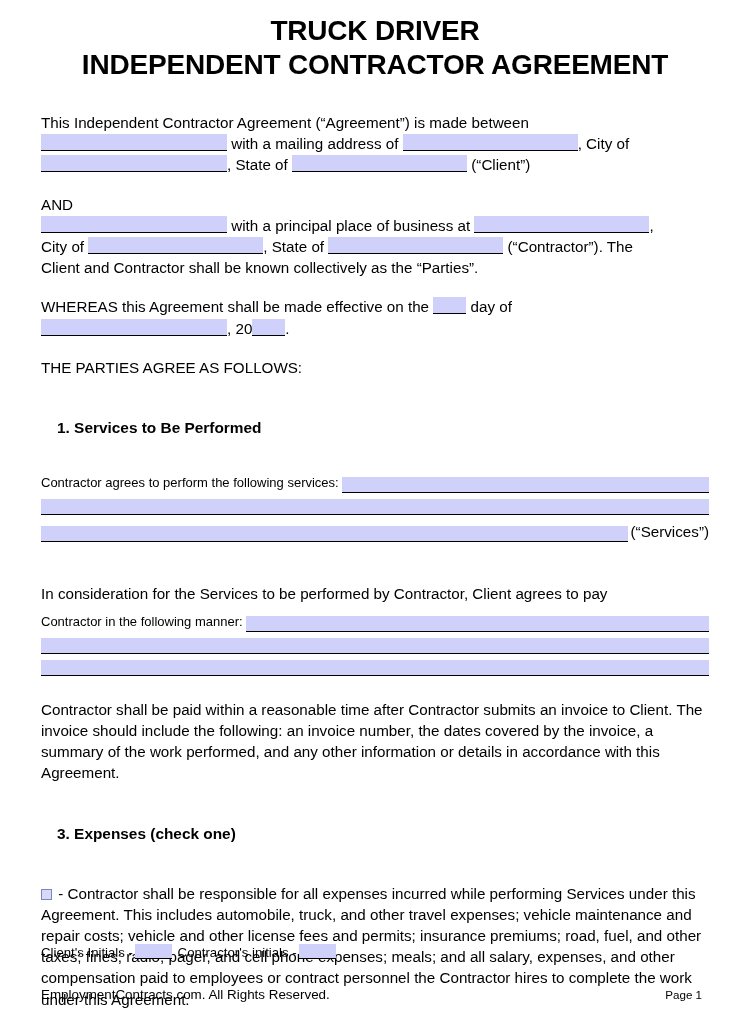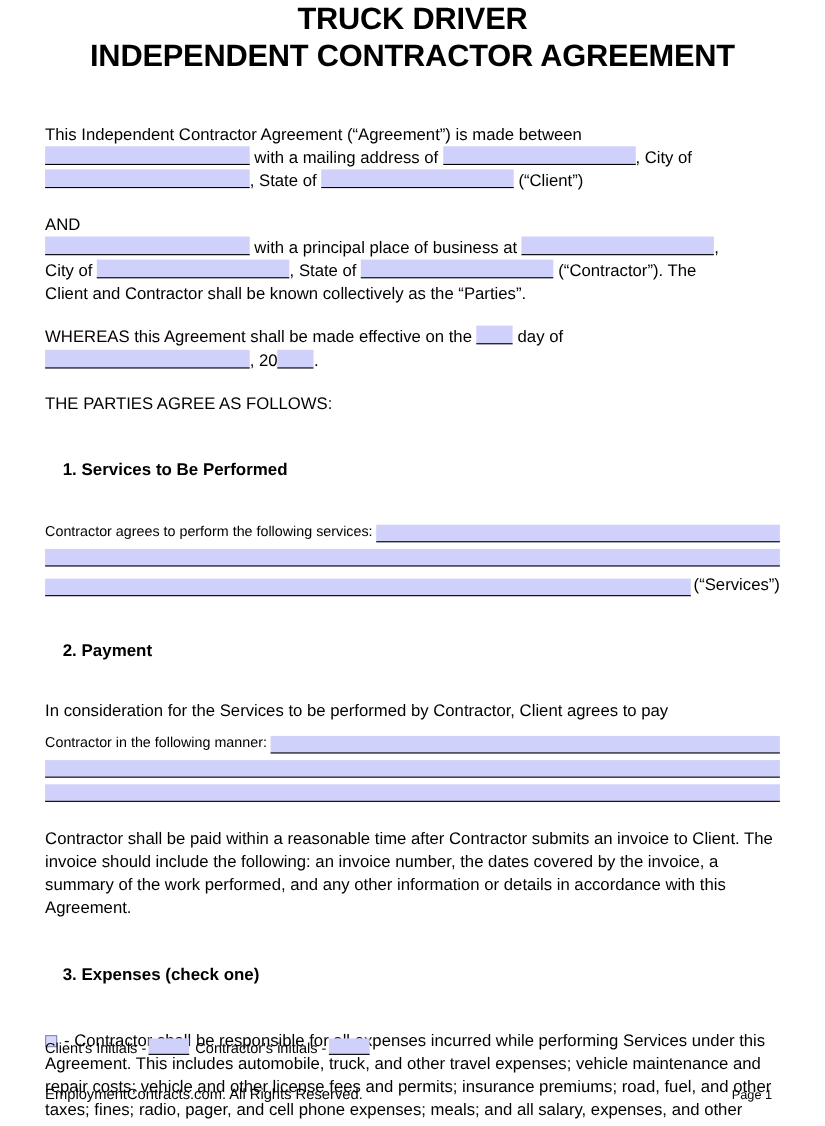--- a/index.html
+++ b/index.html
@@ -23,20 +23,21 @@
     box-sizing: border-box;
   }
 
   
   .doc-title {
     text-align: center;
     font-weight: bold;
     font-size: 28px;
     line-height: 34px;
     letter-spacing: -0.2px;
+    padding-top: 14px;
     margin: 0 10px;
   }
   .doc-title .line1 { display: block; }
   .doc-title .line2 { display: block; }
 
   
   .body-wrap {
     position: absolute;
     left: 41px;
     right: 41px;
@@ -213,21 +214,20 @@
     <div class="rule-stack">
       <span class="rule-line"></span>
     </div>
     <div class="rule-row" style="margin-top:6px;">
       <span class="fill" style="margin-left:0;"></span>
       <span class="trail">(“Services”)</span>
     </div>
 
     <div class="gap-lg"></div>
 
-    <h2 class="section">2. Payment</h2>
 
     <div class="gap-md"></div>
 
     <p class="para" style="margin-bottom:6px;">In consideration for the Services to be performed by Contractor, Client agrees to pay</p>
     <div class="rule-row">
       <span class="lead">Contractor in the following manner:</span>
       <span class="fill"></span>
     </div>
     <div class="rule-stack">
       <span class="rule-line"></span>

